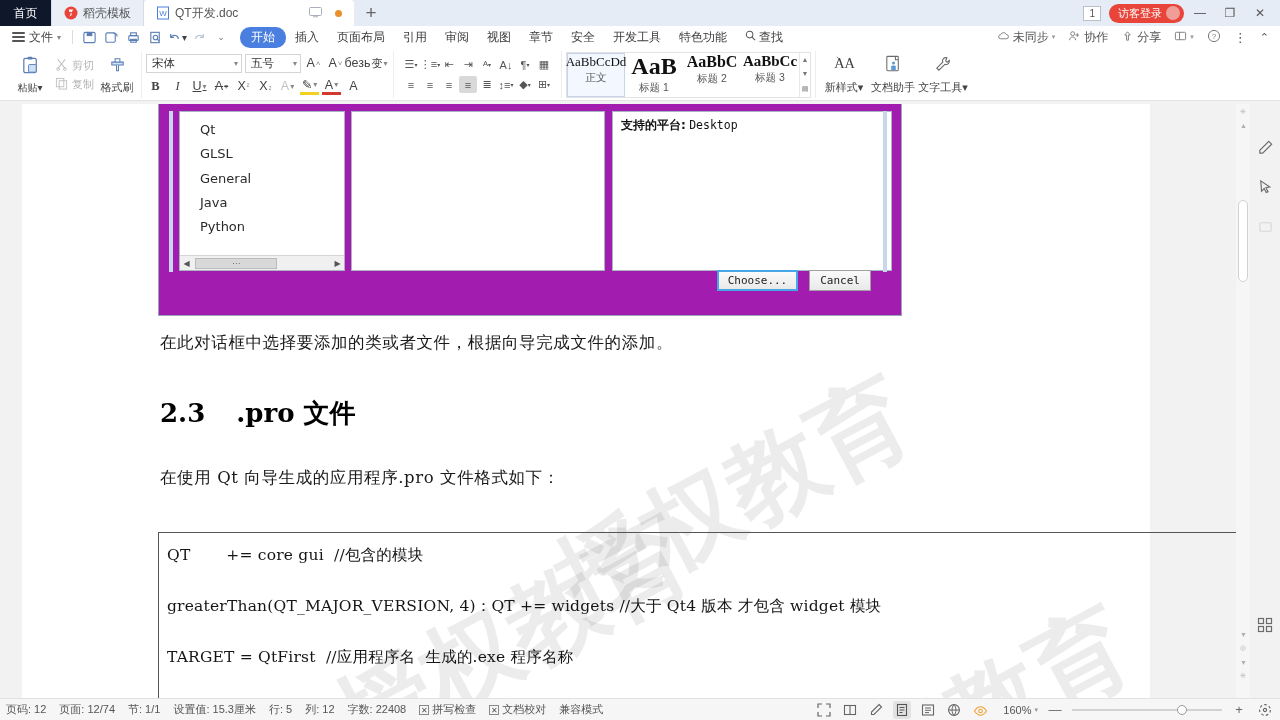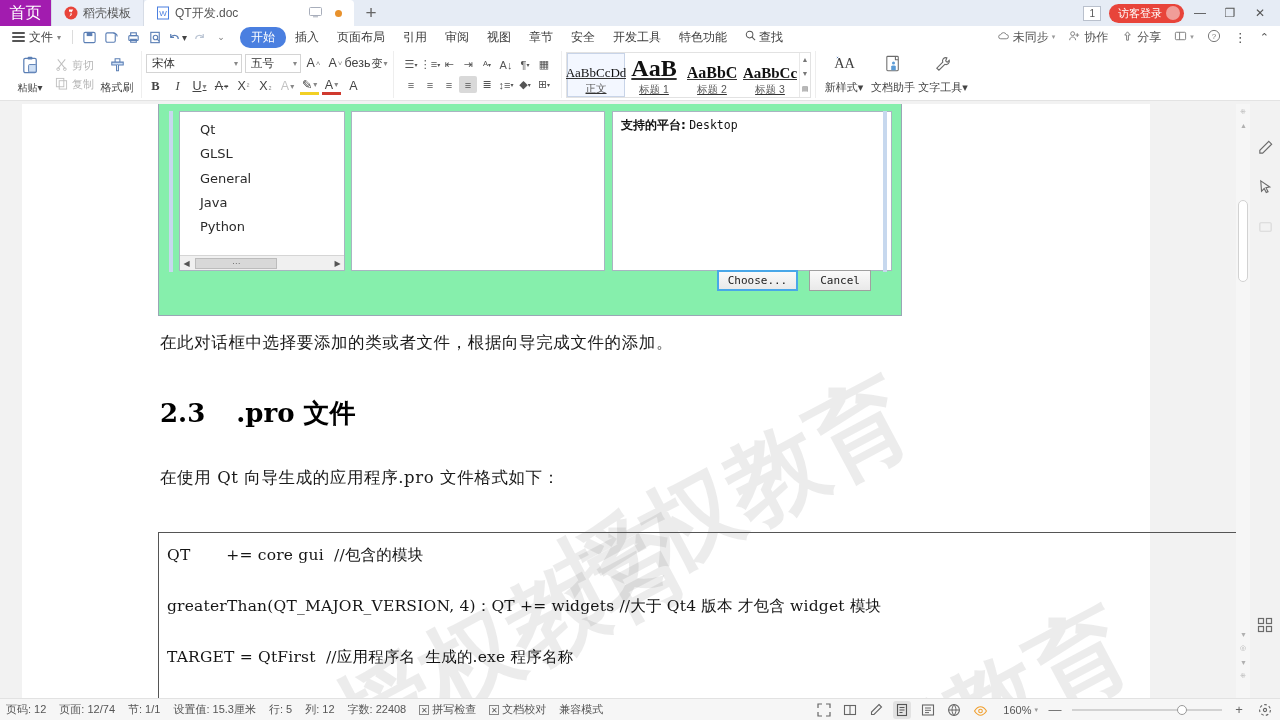--- a/index.html
+++ b/index.html
@@ -14,22 +14,22 @@
   .tabbar {
     height:26px; background:#e6ecf5; display:flex; align-items:flex-end;
     position:relative;
   }
   .tab {
     height:26px; display:flex; align-items:center; gap:5px;
     padding:0 12px; font-size:12px; color:#555; cursor:default;
     border-right:1px solid #d6dce6;
   }
   .tab.home {
-    background:#a21caf; color:#fff; width:52px; justify-content:center;
-    padding:0; font-size:16px;
+    background:#0f172a; color:#fff; width:52px; justify-content:center;
+    padding:0; font-size:12px;
   }
   .tab.docs { background:#e9eef7; }
   .tab.active {
     background:#fff; border-top-left-radius:4px; border-top-right-radius:4px;
     min-width:210px; position:relative; border-right:none;
   }
   .tab .ic { width:14px; height:14px; display:inline-block; }
   .tab-label { white-space:nowrap; overflow:hidden; }
   .tab .spacer { flex:1; }
   .tab .mini { color:#9aa3b0; font-size:11px; margin-left:6px; }
@@ -69,34 +69,34 @@
   .fsel .cv { flex:1; }
   .fsel .ar { color:#888; font-size:8px; padding-left:6px;}
   .tb { width:19px;height:19px; display:flex;align-items:center;justify-content:center; font-size:12.5px; color:#444; cursor:pointer;}
   .tb.dis { color:#c3c3c3; }
   .tb small { font-size:8px; color:#888; margin-left:1px;}
   .paragrid { display:flex; flex-direction:column; gap:3px; padding:0 4px;}
   .prow { display:flex; align-items:center; gap:1px;}
   .pb { width:18px;height:17px;display:flex;align-items:center;justify-content:center;color:#555;font-size:11px;cursor:pointer;}
   .pb.on { background:#d9d9d9; border-radius:2px;}
   .styles { display:flex; align-items:stretch; border:1px solid #e2e2e2; height:46px; margin:2px 0;}
-  .style { width:58px; display:flex;flex-direction:column;align-items:center;justify-content:flex-end; cursor:pointer; padding:0 1px;text-decoration:underline;}
+  .style { width:58px; display:flex;flex-direction:column;align-items:center;justify-content:flex-start; cursor:pointer; padding:0 1px;}
   .style.sel { border:1px solid #c8d4e8; background:#f3f7ff;}
   .style .pv { font-family:"Liberation Serif", serif; color:#111; white-space:nowrap; overflow:hidden;}
   .style .nm { font-size:10.5px; color:#555; margin-top:1px;}
   .stylescroll { width:11px; display:flex;flex-direction:column;align-items:center;justify-content:space-around; border-left:1px solid #e8e8e8; font-size:7px; color:#777;}
   
   .docarea { position:absolute; left:0; top:104px; right:0; bottom:22px; background:#f2f2f2; overflow:hidden;}
   .page { position:absolute; left:22px; top:0; width:1128px; background:#fff; height:596px;}
   .wm { position:absolute; inset:0; overflow:hidden; pointer-events:none;}
   .wm span { position:absolute; font-size:96px; color:#000; opacity:.07; font-weight:bold;
              font-family:"DejaVu Sans", sans-serif; transform:rotate(-28deg); white-space:nowrap;}
   .content { position:absolute; left:136px; top:0; right:60px;}
   
-  .shot { position:absolute; left:0px; top:0px; width:744px; height:212px; background:#86efac;
+  .shot { position:absolute; left:0px; top:0px; width:744px; height:212px; background:#a21caf;
           border:1px solid #9aa6b5; border-top:none; }
   .shot .inner { position:absolute; inset:8px 8px 8px 10px; }
   .shot .listpane { position:absolute; left:10px; top:-1px; width:166px; height:160px; background:#fff; border:1px solid #a9b4c2;}
   .shot .listpane ul { list-style:none; padding:6px 0 0 20px; }
   .shot .listpane li { font-size:13px; color:#2a2a2a; line-height:24.3px; font-family:"DejaVu Sans", sans-serif;}
   .hscroll { position:absolute; left:0; bottom:0; right:0; height:15px; background:#f0f0f0; border-top:1px solid #d5d5d5; display:flex; align-items:center;}
   .hscroll .ar { width:13px; text-align:center; font-size:8px; color:#555;}
   .hscroll .thumb { width:82px; height:11px; background:#d8d8d8; border:1px solid #bcbcbc; margin-left:2px; display:flex;align-items:center;justify-content:center;font-size:8px;color:#666;}
   .shot .midpane { position:absolute; left:182px; top:-1px; width:254px; height:160px; background:#fff; border:1px solid #a9b4c2;}
   .shot .rightpane { position:absolute; left:443px; top:-1px; width:280px; height:160px; background:#fff; border:1px solid #a9b4c2; padding:5px 8px;}

